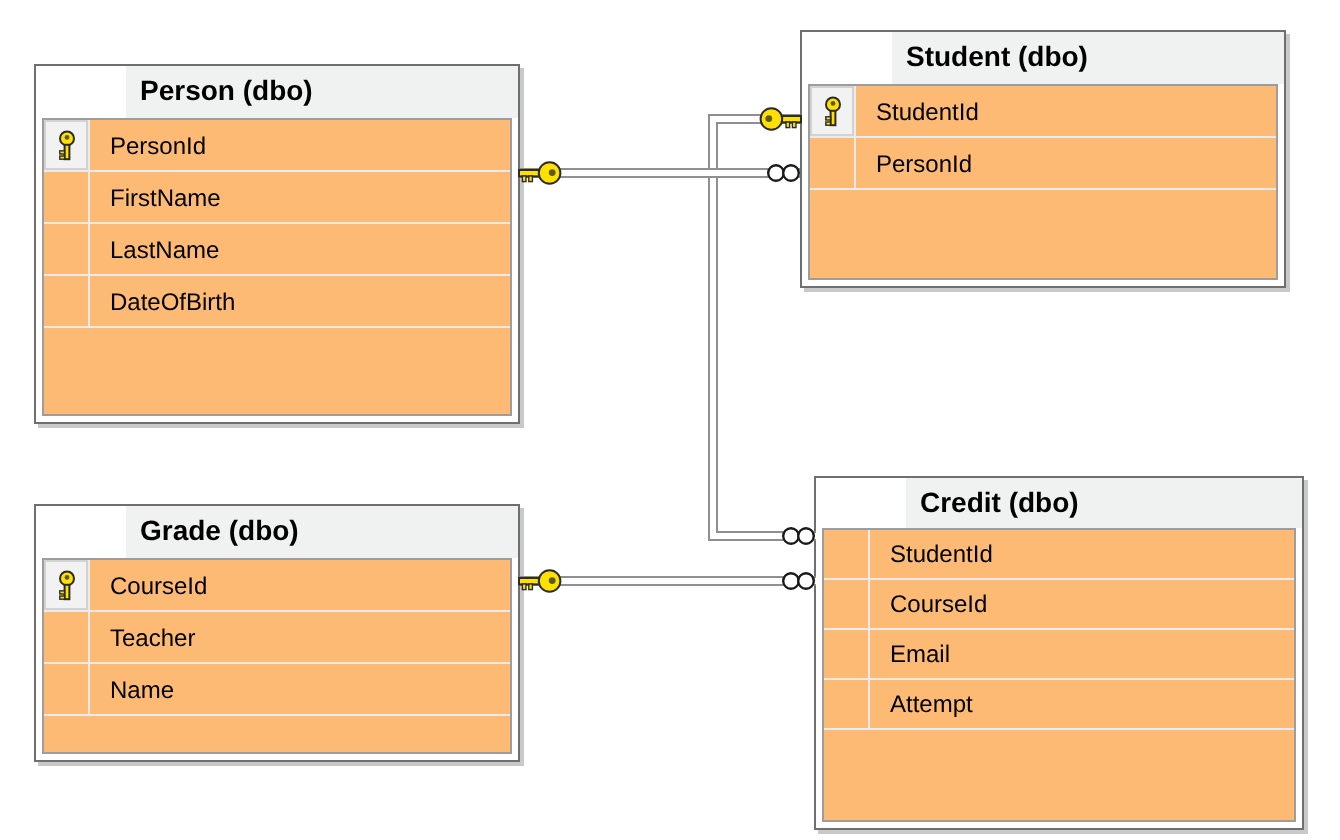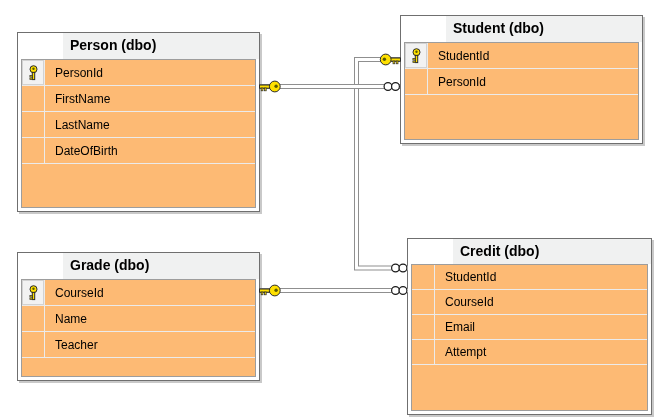--- a/index.html
+++ b/index.html
@@ -137,25 +137,25 @@
           <circle class="key-hole" cx="5.5" cy="3.7" r="1.2"></circle>
           <rect class="key-part" x="4.3" y="7.4" width="2.4" height="7.2"></rect>
           <rect class="key-tooth" x="1.9" y="10.4" width="2.4" height="1.6"></rect>
           <rect class="key-tooth" x="1.9" y="13.0" width="2.4" height="1.6"></rect>
         </svg>
       </div>
       <div class="fname">CourseId</div>
     </div>
     <div class="frow">
       <div class="kcell"></div>
+      <div class="fname">Teacher</div>
+    </div>
+    <div class="frow">
+      <div class="kcell"></div>
       <div class="fname">Name</div>
-    </div>
-    <div class="frow">
-      <div class="kcell"></div>
-      <div class="fname">Teacher</div>
     </div>
   </div>
 </div>
 
 <div class="dbtable" id="tbl-credit">
   <div class="tbl-hdr">
     <span>Credit (dbo)</span>
   </div>
   <div class="tbl-body">
     <div class="frow">

